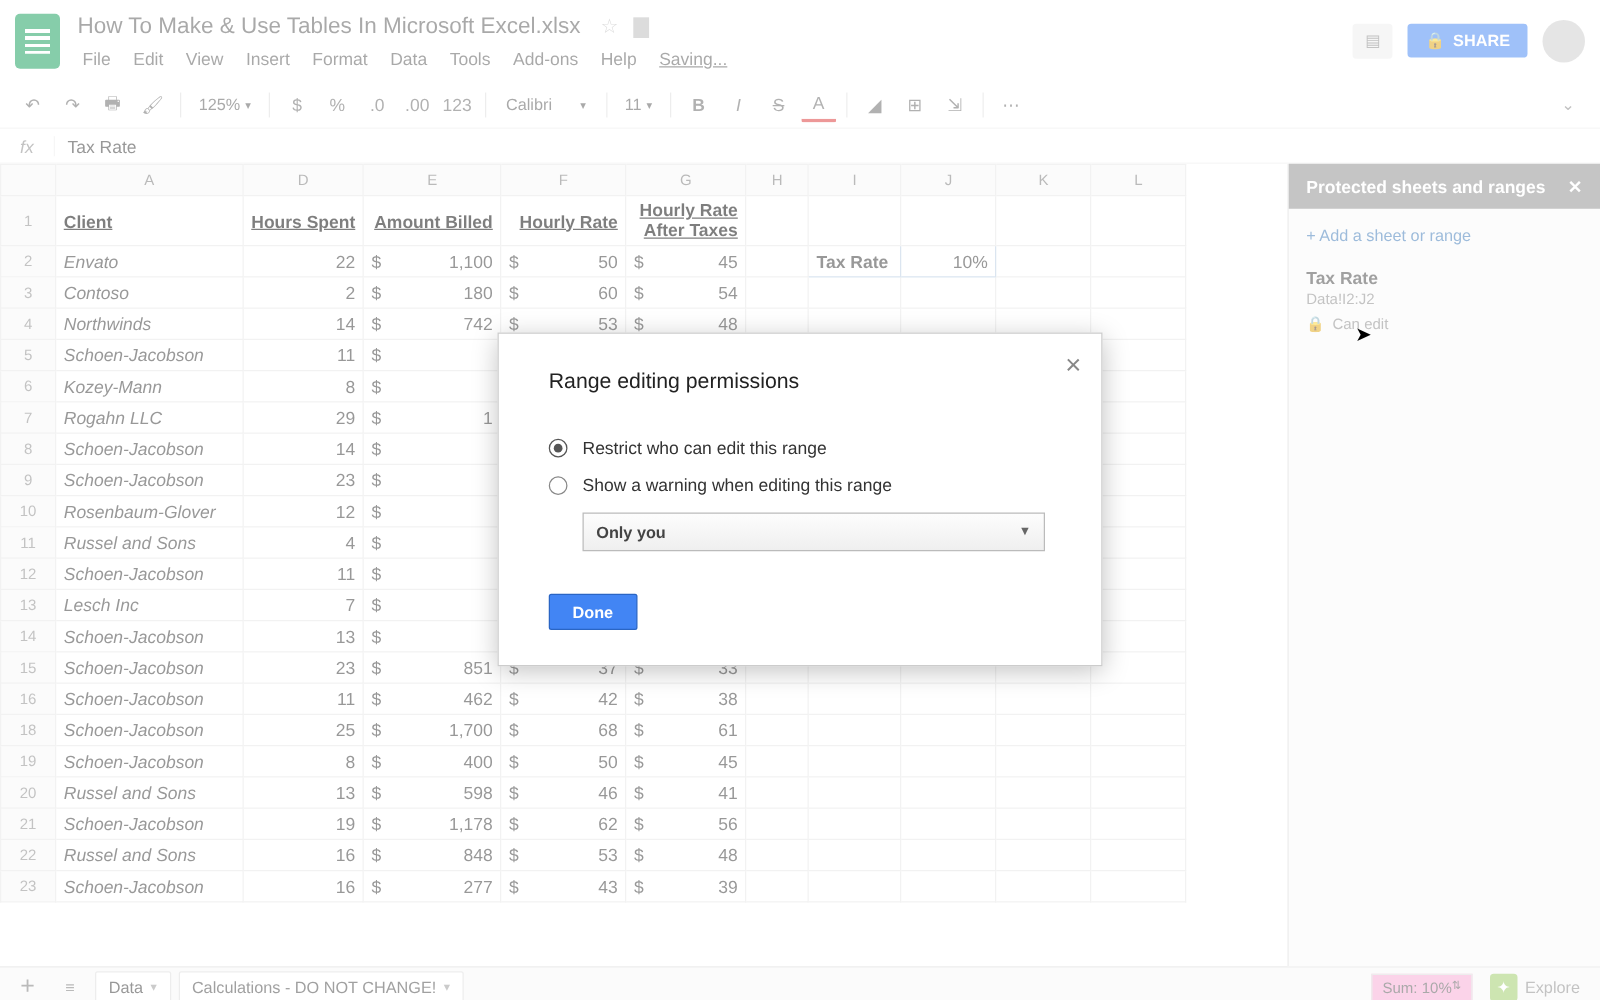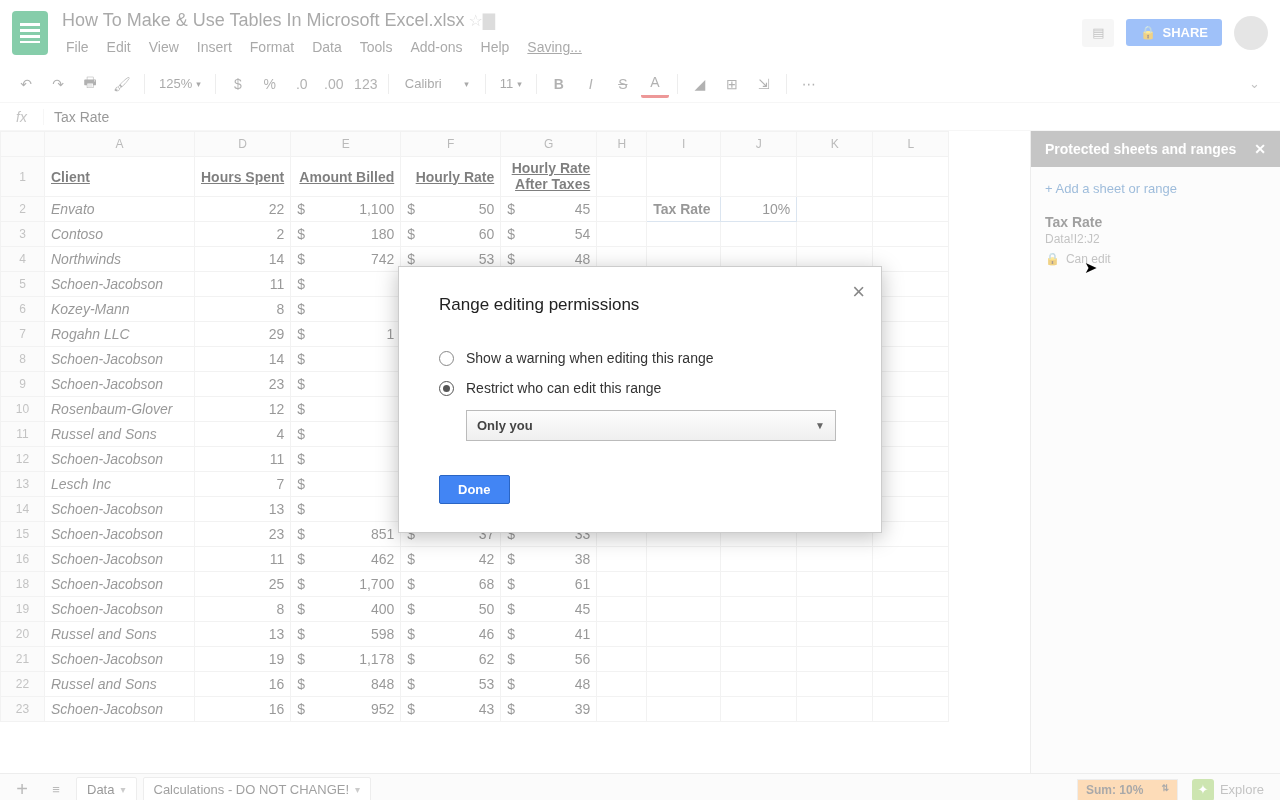--- a/index.html
+++ b/index.html
@@ -5,21 +5,21 @@
 * { box-sizing: border-box; margin: 0; padding: 0; }
 body { font-family: Arial, sans-serif; font-size: 13px; color: #333; background: #fff; overflow: hidden; width: 1280px; height: 800px; position: relative; }
 .dimmed { opacity: 0.5; }
 
 
 .header { display: flex; align-items: center; padding: 8px 12px; gap: 10px; }
 .doc-icon { width: 36px; height: 44px; background: #0f9d58; border-radius: 4px; position: relative; }
 .doc-icon::after { content: ""; position: absolute; top: 12px; left: 8px; right: 8px; bottom: 12px; background: repeating-linear-gradient(#fff, #fff 3px, #0f9d58 3px, #0f9d58 6px); }
 .doc-title-area { flex: 1; }
 .doc-title { font-size: 18px; color: #555; padding: 2px 4px; }
-.doc-title-row { display: flex; align-items: center; }
+.doc-title-row { display: flex; align-items: center; gap: 12px; }
 .star-icon, .folder-icon { color: #bbb; font-size: 16px; }
 .menubar { display: flex; gap: 2px; margin-top: 4px; }
 .menubar span { padding: 2px 8px; color: #555; font-size: 14px; }
 .saving { text-decoration: underline; color: #999; }
 .header-right { display: flex; align-items: center; gap: 12px; }
 .comments-btn { width: 32px; height: 28px; background: #eee; border-radius: 3px; display:flex; align-items:center; justify-content:center; color:#888; }
 .share-btn { background: #4285f4; color: #fff; padding: 6px 14px; border-radius: 3px; font-weight: bold; font-size: 13px; display:flex; align-items:center; gap:6px; }
 .avatar { width: 34px; height: 34px; border-radius: 50%; background: #ccc; }
 
 
@@ -72,21 +72,21 @@
 .taxval { text-align: right; border: 1px solid #b8cde2; background:#fff;margin-top:12px; }
 
 
 .sheet-tabs { height: 32px; border-top: 1px solid #ddd; display: flex; align-items: center; padding: 0 8px; gap: 6px; background: #f9f9f9; }
 .sheet-tabs .add { width: 28px; text-align:center; color:#777; font-size:20px; }
 .sheet-tabs .all { width: 28px; text-align:center; color:#777; }
 .tab { padding: 4px 10px; background: #fff; border: 1px solid #ddd; border-radius: 2px; font-size: 13px; color: #444; display:flex; align-items:center; gap:6px; }
 .tab.active { background: #fff; color: #333; }
 .tab .dd { color:#999; font-size:10px; }
 .spacer { flex: 1; }
-.sum-box { padding: 3px 8px; background:#fdba74; border:1px solid #ddd; font-size:12px; color:#555; display:flex; gap:18px;font-weight:bold; }
+.sum-box { padding: 3px 8px; background:#f9a8d4; border:1px solid #ddd; font-size:12px; color:#555; display:flex; gap:0; }
 .explore { display:flex; align-items:center; gap:6px; color:#888; font-size:13px; padding: 0 8px; }
 .explore-icon { width:22px; height:22px; background:#9ccc65; border-radius:3px; display:flex; align-items:center; justify-content:center; color:#fff; }
 .modal { position: absolute; left: 398px; top: 266px; width: 484px; background: #fff; box-shadow: 0 4px 20px rgba(0,0,0,0.25); border: 1px solid #ccc; padding: 28px 40px 28px 40px; }
 .modal-close { position: absolute; top: 12px; right: 16px; font-size: 22px; color: #888; cursor:pointer; }
 .modal h2 { font-size: 17px; font-weight: normal; color: #222; margin-bottom: 35px; }
 .radio-row { display:flex; align-items:center; gap: 12px; font-size: 14px; color:#333; margin-bottom: 14px; }
 .radio { width:15px; height:15px; border-radius:50%; border: 1.5px solid #888; position:relative; flex-shrink:0; }
 .radio.checked { border-color:#555; }
 .radio.checked::after { content:""; position:absolute; inset:3px; background:#555; border-radius:50%; }
 .select { margin-left: 27px; border:1px solid #bbb; background: linear-gradient(#fdfdfd,#efefef); padding: 7px 10px; width: 370px; display:flex; justify-content:space-between; align-items:center; font-size:13px; font-weight:bold; color:#444; }
@@ -670,21 +670,21 @@
                 <td></td>
                 <td></td>
                 <td></td>
               </tr>
               <tr>
                 <th class="rowh">23</th>
   <td class="italic">Schoen-Jacobson</td>
   <td style="text-align:right">16</td>
   <td>
                   <span style="float:left">$</span>
-                  <span style="float:right">952</span>
+                  <span style="float:right">277</span>
                 </td>
   <td>
                   <span style="float:left">$</span>
                   <span style="float:right">43</span>
                 </td>
   <td>
                   <span style="float:left">$</span>
                   <span style="float:right">39</span>
                 </td>
   <td></td>
@@ -737,26 +737,26 @@
         <div class="explore-icon">✦</div>
         <span>Explore</span>
       </div>
 </div>
 </div>
 
 <div class="modal">
   <div class="modal-close">×</div>
   <h2>Range editing permissions</h2>
   <div class="radio-row">
+    <span class="radio checked"></span>
+    <span>Restrict who can edit this range</span>
+  </div>
+  <div class="radio-row">
     <span class="radio"></span>
     <span>Show a warning when editing this range</span>
-  </div>
-  <div class="radio-row">
-    <span class="radio checked"></span>
-    <span>Restrict who can edit this range</span>
   </div>
   <div class="select">
     <span>Only you</span>
     <span class="arrow">▼</span>
   </div>
   <button class="done-btn">Done</button>
 </div>
 
 <div class="cursor">➤</div>
 

